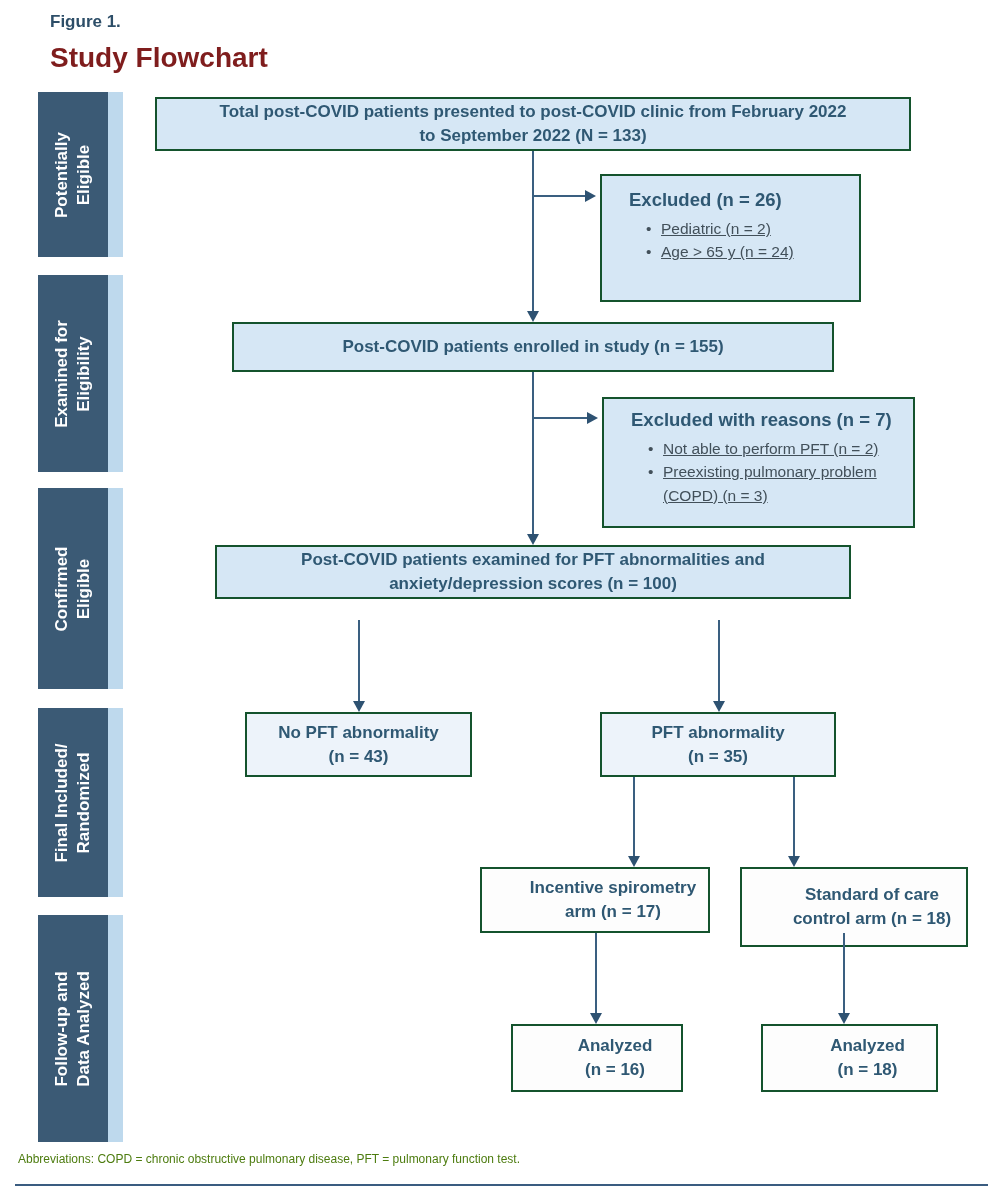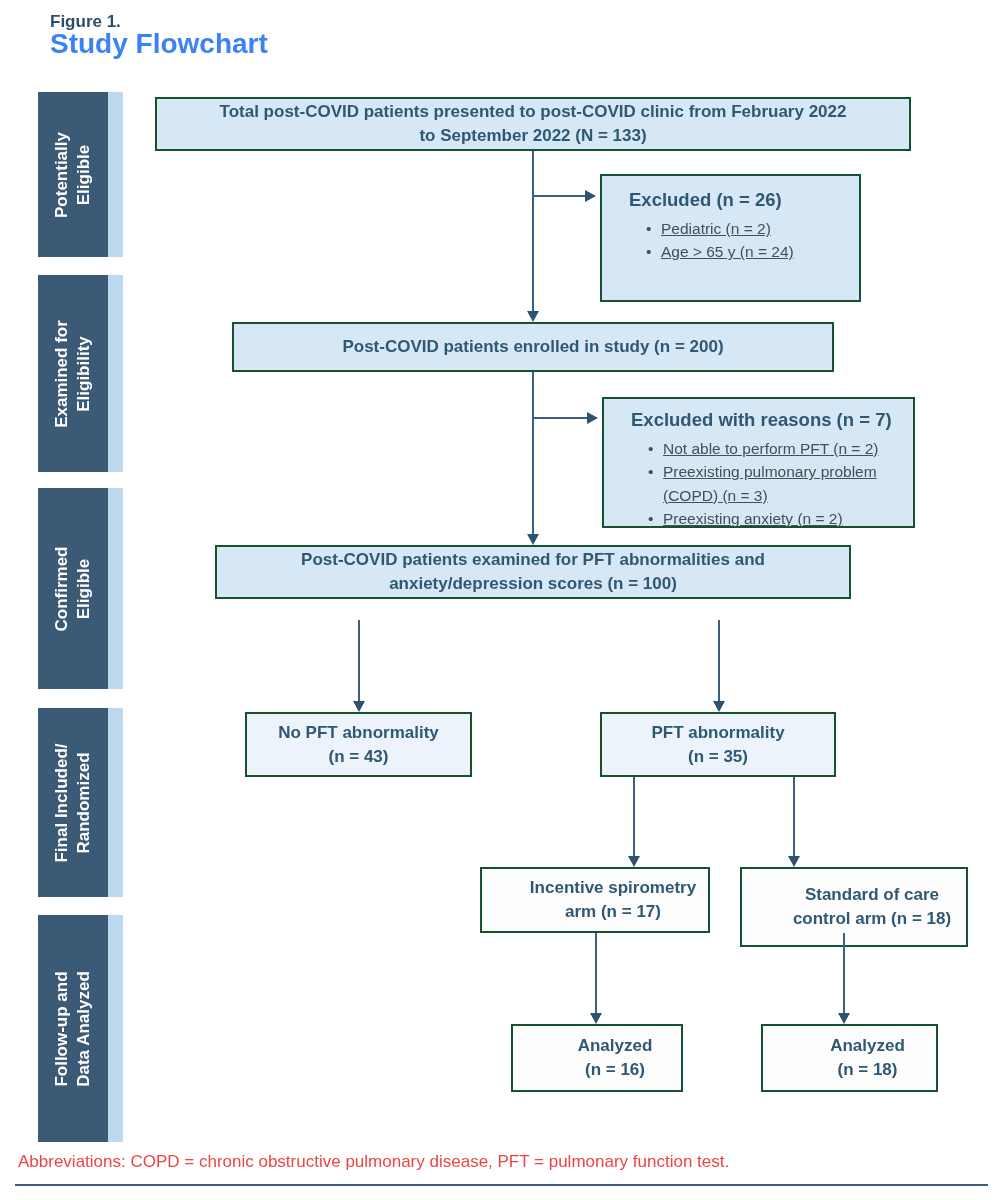--- a/index.html
+++ b/index.html
@@ -1,20 +1,20 @@
 <!DOCTYPE html>
 <html><head>
 <meta charset="utf-8">
 <style>
   html,body{margin:0;padding:0;background:#ffffff;}
   .canvas{position:relative;width:1003px;height:1200px;background:#ffffff;
           font-family:"Liberation Sans", sans-serif;overflow:hidden;}
 
   .fig-label{position:absolute;left:50px;top:12px;font-size:17px;font-weight:bold;color:#2d4e68;text-align:center;}
-  .fig-title{position:absolute;left:50px;top:28px;font-size:28px;font-weight:bold;color:#3b82f6;}
+  .fig-title{position:absolute;left:50px;top:42px;font-size:28px;font-weight:bold;color:#7f1d1d;}
 
   
   .stage{position:absolute;left:38px;width:70px;background:#3b5a75;}
   .stage-strip{position:absolute;left:100%;top:0;bottom:0;width:15px;background:#bed9ed;}
   .stage-label{position:absolute;left:50%;top:50%;
                transform:translate(-50%,-50%) rotate(-90deg);
                color:#ffffff;font-weight:bold;font-size:17px;line-height:1.32;
                text-align:center;white-space:pre-line;}
 
   
@@ -34,21 +34,21 @@
   .excl-list li::before{content:"\2022";position:absolute;left:0;}
 
   
   .vline{position:absolute;width:2px;background:#3a5f80;}
   .hline{position:absolute;height:2px;background:#3a5f80;}
   .ah-down{position:absolute;width:0;height:0;border-left:6px solid transparent;
            border-right:6px solid transparent;border-top:11px solid #2e5272;}
   .ah-right{position:absolute;width:0;height:0;border-top:6px solid transparent;
             border-bottom:6px solid transparent;border-left:11px solid #2e5272;}
 
-  .footer-text{position:absolute;left:18px;top:1152px;font-size:17px;color:#ef4444;}
+  .footer-text{position:absolute;left:18px;top:1152px;font-size:12px;color:#4d7c0f;}
   .footer-rule{position:absolute;left:15px;right:15px;top:1184px;border-top:2px solid #3a5c80;}
 </style>
 </head>
 <body>
 
 <div class="canvas">
 
   <div class="fig-label">Figure 1.</div>
   <div class="fig-title">Study Flowchart</div>
 
@@ -82,28 +82,27 @@
 to September 2022 (N = 133)</div>
 
   <div class="node fill-blue excl" style="left:600px;top:174px;width:261px;height:128px;">
     <div class="excl-title">Excluded (n = 26)</div>
     <ul class="excl-list">
       <li>Pediatric (n = 2)</li>
       <li>Age &gt; 65 y (n = 24)</li>
     </ul>
   </div>
 
-  <div class="node fill-blue center" style="left:232px;top:322px;width:602px;height:50px;">Post-COVID patients enrolled in study (n = 200)</div>
+  <div class="node fill-blue center" style="left:232px;top:322px;width:602px;height:50px;">Post-COVID patients enrolled in study (n = 155)</div>
 
   <div class="node fill-blue excl" style="left:602px;top:397px;width:313px;height:131px;padding-top:10px;">
     <div class="excl-title">Excluded with reasons (n = 7)</div>
     <ul class="excl-list">
       <li>Not able to perform PFT (n = 2)</li>
       <li>Preexisting pulmonary problem (COPD) (n = 3)</li>
-      <li>Preexisting anxiety (n = 2)</li>
     </ul>
   </div>
 
   <div class="node fill-blue center pre" style="left:215px;top:545px;width:636px;height:54px;">Post-COVID patients examined for PFT abnormalities and
 anxiety/depression scores (n = 100)</div>
 
   <div class="node fill-pale center pre" style="left:245px;top:712px;width:227px;height:65px;">No PFT abnormality
 (n = 43)</div>
 
   <div class="node fill-pale center pre" style="left:600px;top:712px;width:236px;height:65px;">PFT abnormality

